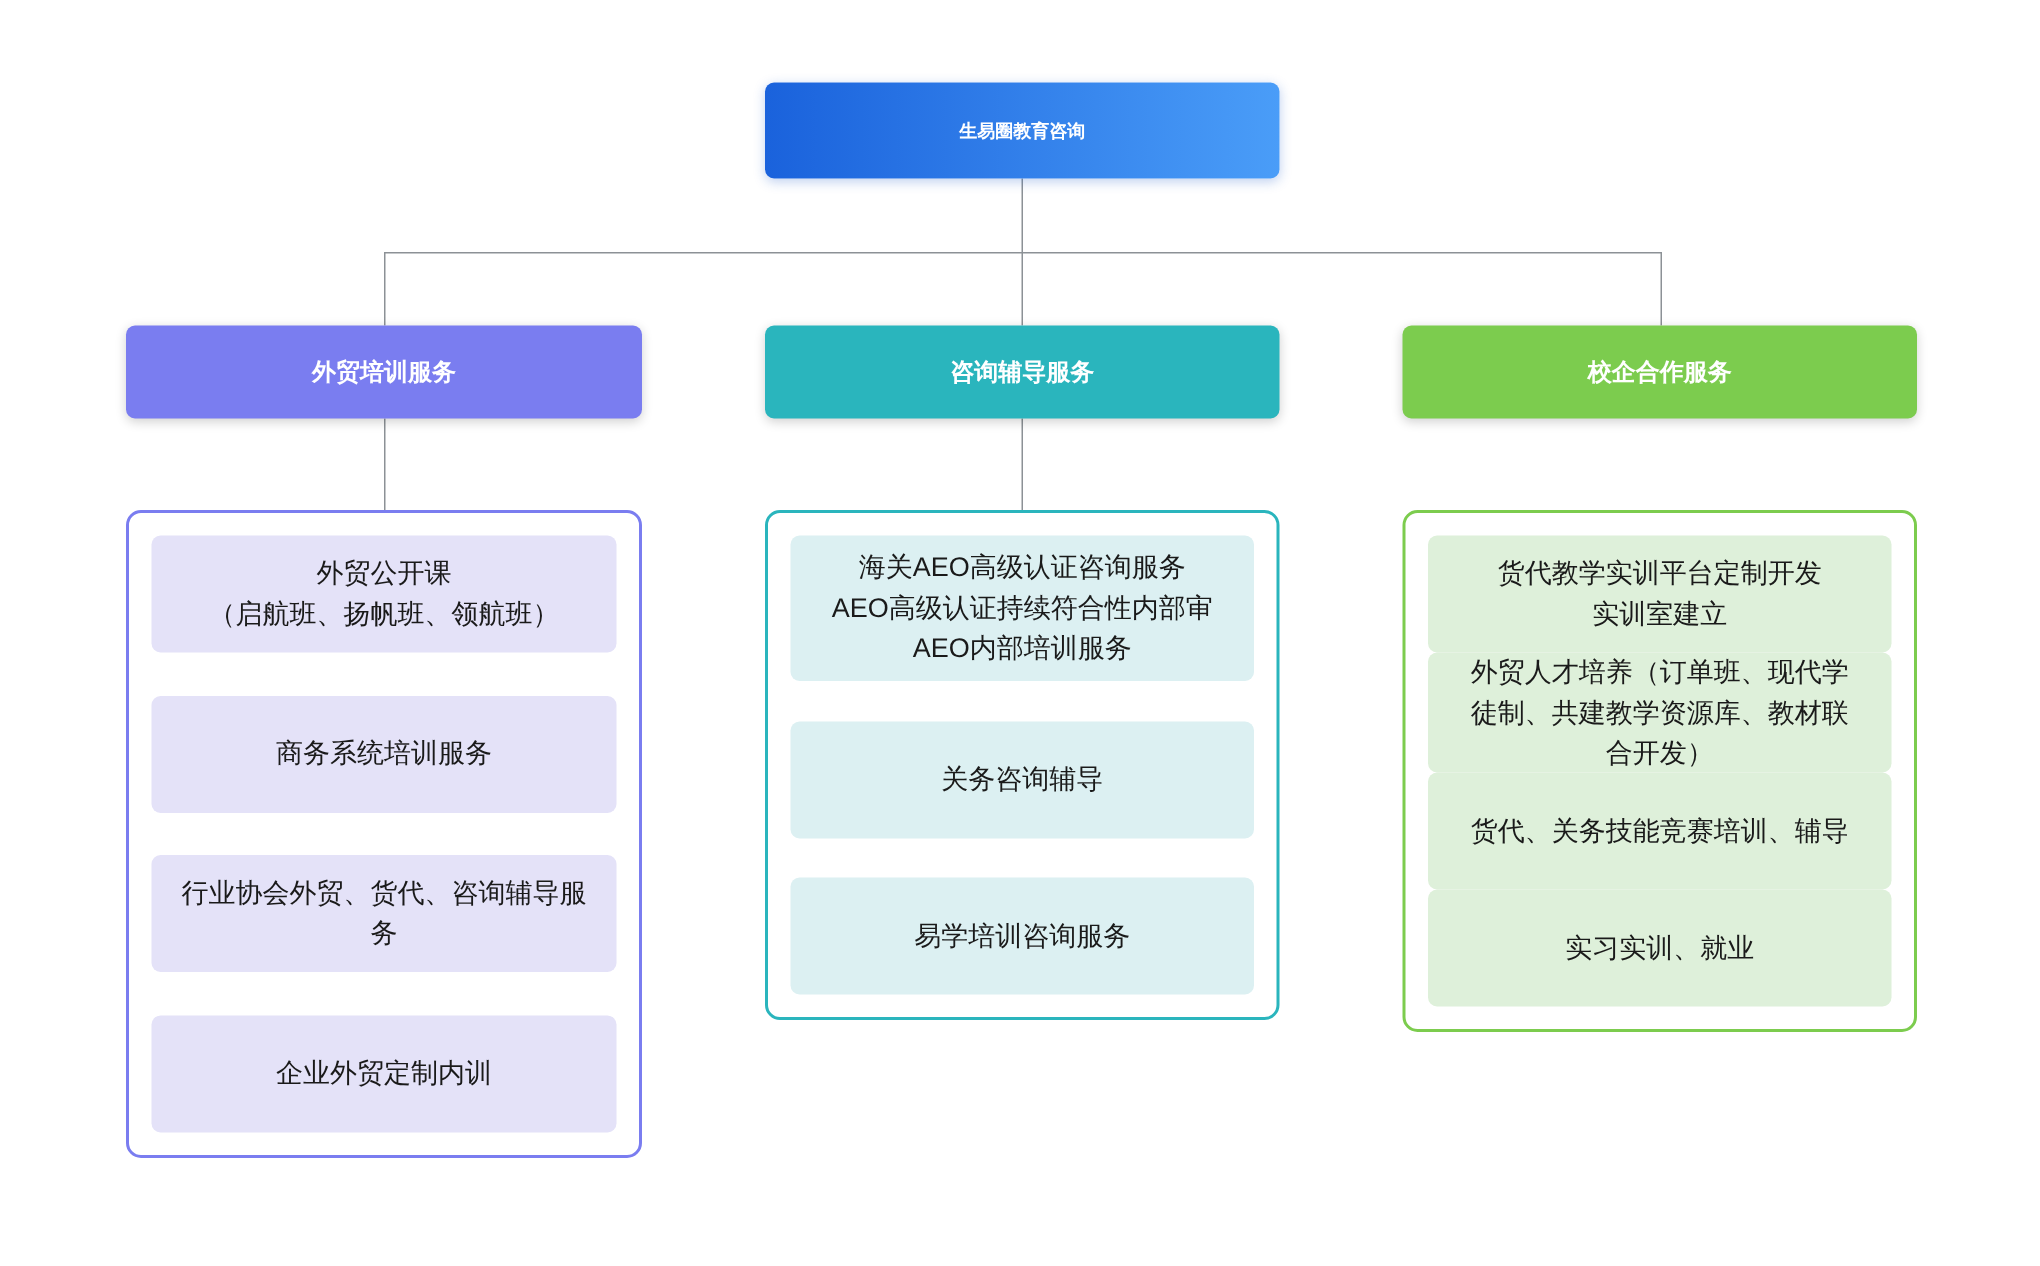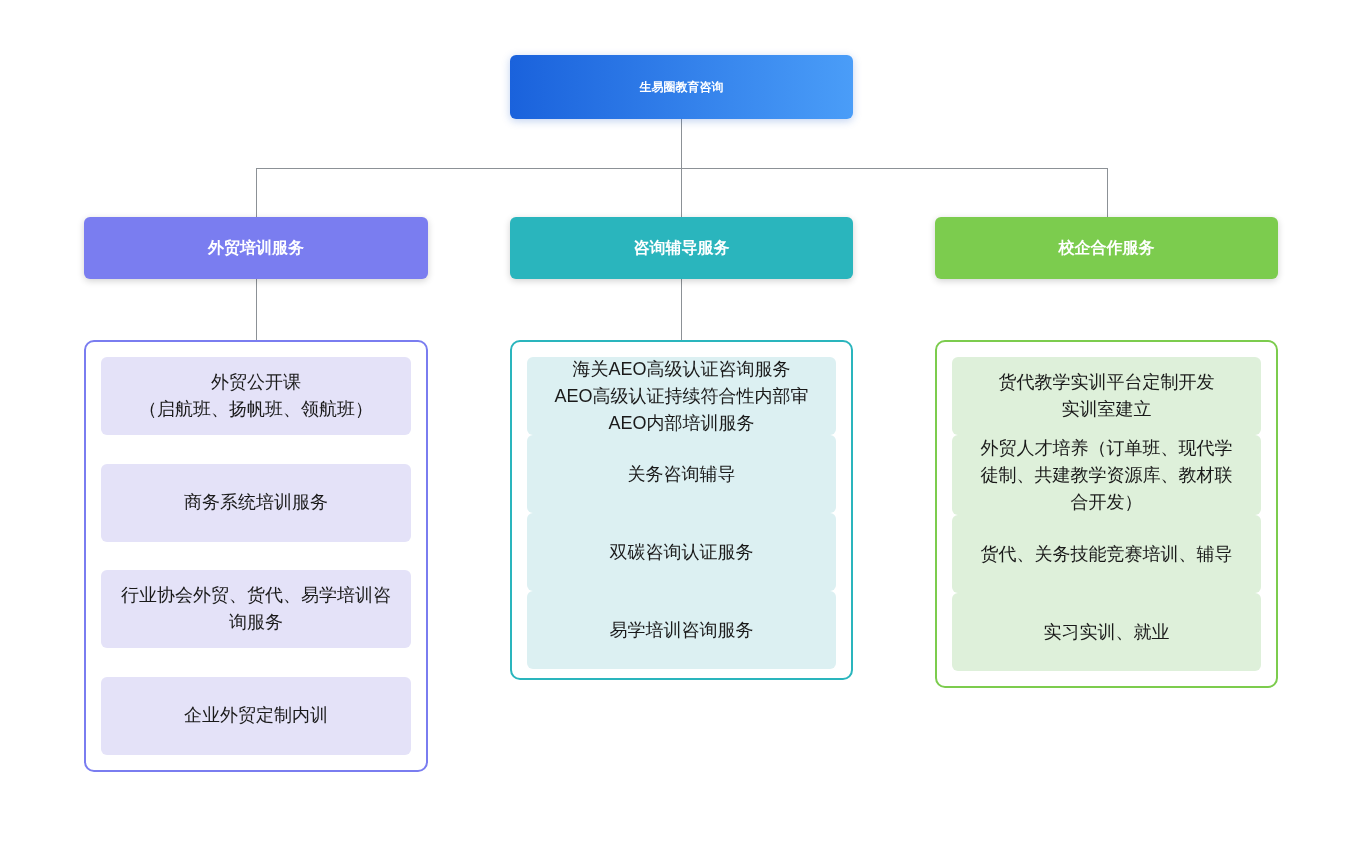--- a/index.html
+++ b/index.html
@@ -88,35 +88,34 @@
   </div>
 
   <div class="col-1" style="--col-color: #7a7df0; --item-bg: #e4e2f8;">
     <div class="branch-header">
       <span>外贸培训服务</span>
     </div>
     <div class="branch-container">
       <div class="leaf-node">外贸公开课
 （启航班、扬帆班、领航班）</div>
       <div class="leaf-node">商务系统培训服务</div>
-      <div class="leaf-node">行业协会外贸、货代、易学培训咨询服务</div>
+      <div class="leaf-node">行业协会外贸、货代、咨询辅导服务</div>
       <div class="leaf-node">企业外贸定制内训</div>
     </div>
   </div>
 
   <div class="col-2" style="--col-color: #2ab5bd; --item-bg: #dcf0f2;">
     <div class="branch-header">
       <span>咨询辅导服务</span>
     </div>
     <div class="branch-container">
       <div class="leaf-node">海关AEO高级认证咨询服务
 AEO高级认证持续符合性内部审
 AEO内部培训服务</div>
       <div class="leaf-node">关务咨询辅导</div>
-      <div class="leaf-node">双碳咨询认证服务</div>
       <div class="leaf-node">易学培训咨询服务</div>
     </div>
   </div>
 
   <div class="col-3" style="--col-color: #7ccc4e; --item-bg: #def0da;">
     <div class="branch-header">
       <span>校企合作服务</span>
     </div>
     <div class="branch-container">
       <div class="leaf-node">货代教学实训平台定制开发

